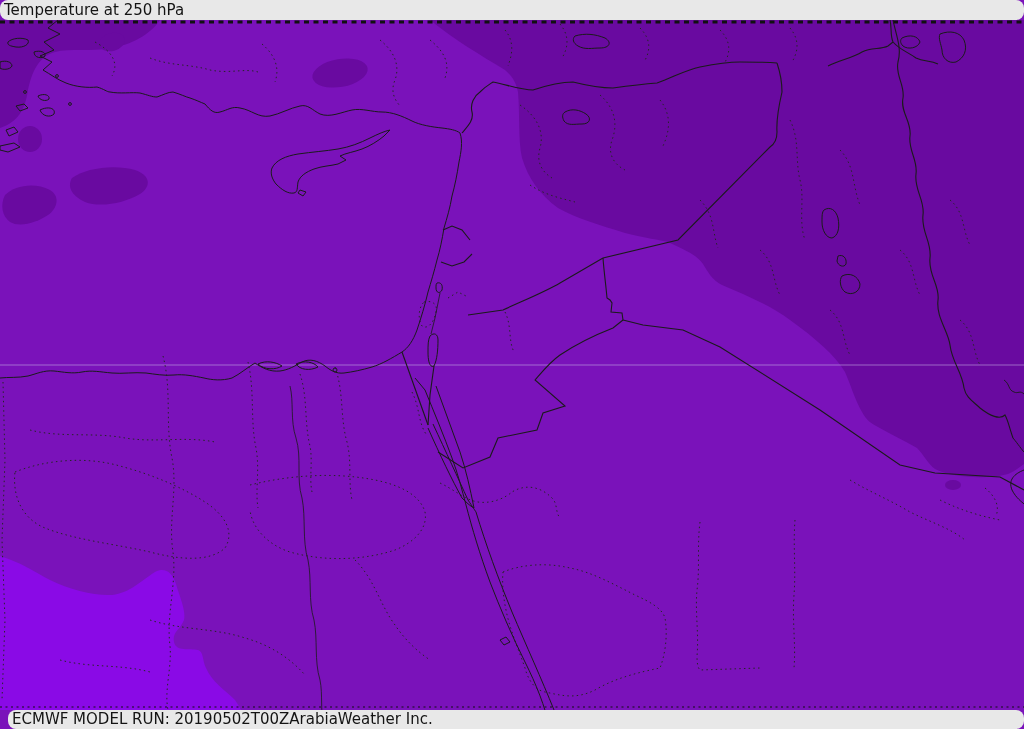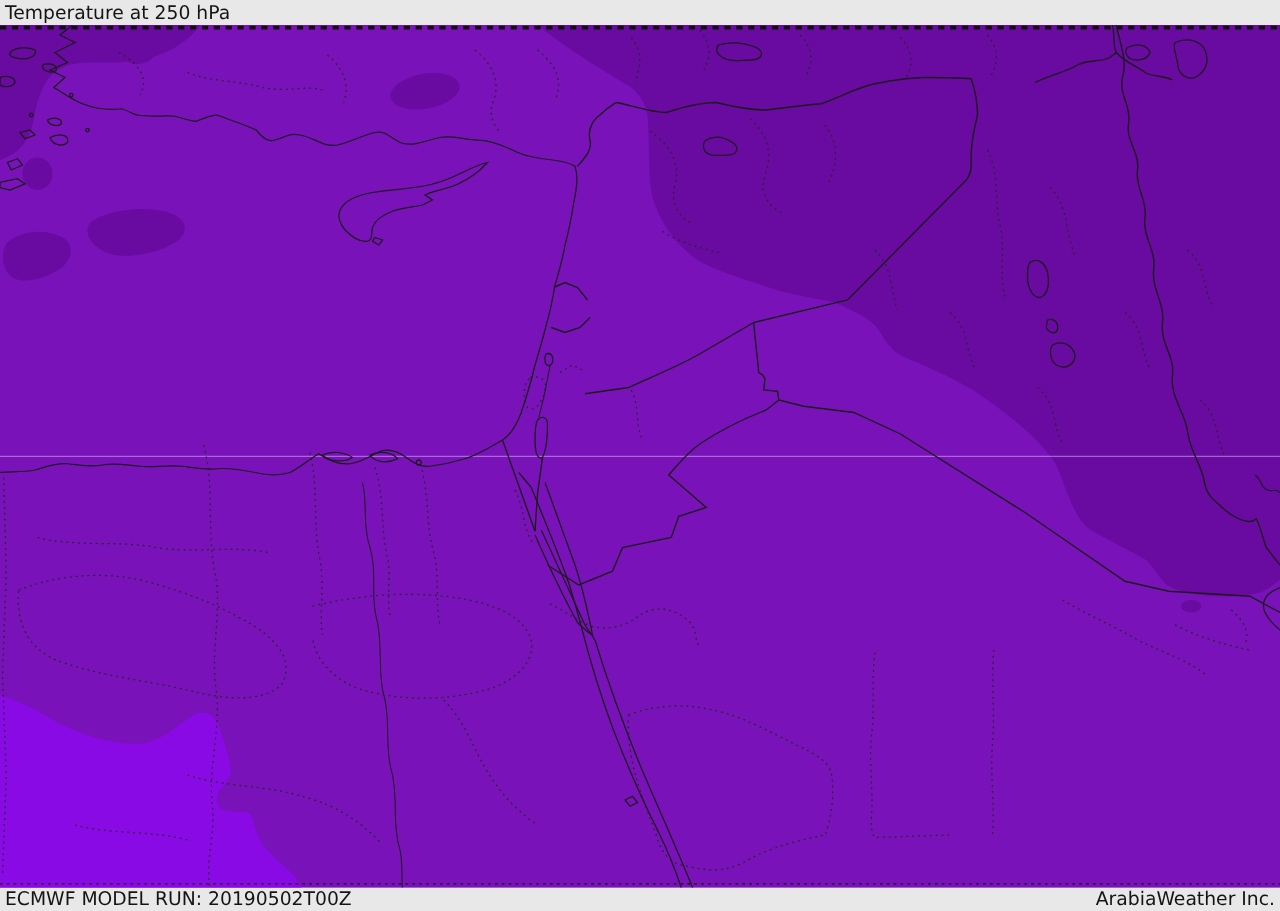--- a/index.html
+++ b/index.html
@@ -4,25 +4,25 @@
 <style>
   html,body{margin:0;padding:0;background:#ffffff;}
   .screen{
     width:1024px;height:729px;
     font-family:"DejaVu Sans","Liberation Sans",sans-serif;
     position:relative;overflow:hidden;background:#7A12BA;
     display:flex;flex-direction:column;
   }
   .bar{
     background:#E8E8E8;color:#141414;
-    display:flex;justify-content:space-between;align-items:center;
-    padding:0 4px;box-sizing:border-box;flex:0 0 auto;
+    display:flex;align-items:center;
+    padding:0 4px;box-sizing:border-box;flex:0 0 auto;border-radius:8px;
   }
   .bar.top{height:20px;font-size:15px;line-height:20px;}
-  .bar.bottom{height:19px;font-size:15px;line-height:19px;}
+  .bar.bottom{height:19px;font-size:15px;line-height:19px;margin-left:8px;}
   .bar .left{white-space:nowrap;}
   .bar .right{white-space:nowrap;}
   .map-wrap{flex:1 1 auto;position:relative;line-height:0;}
   svg{display:block;}
 </style>
 </head>
 <body>
 
 <div class="screen">
 

